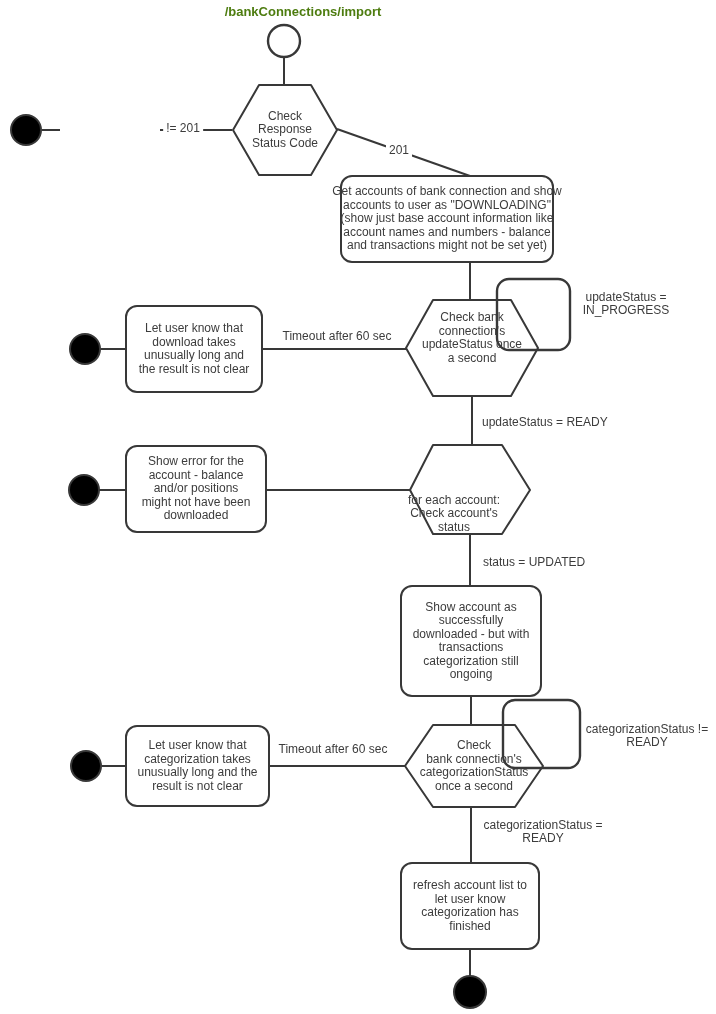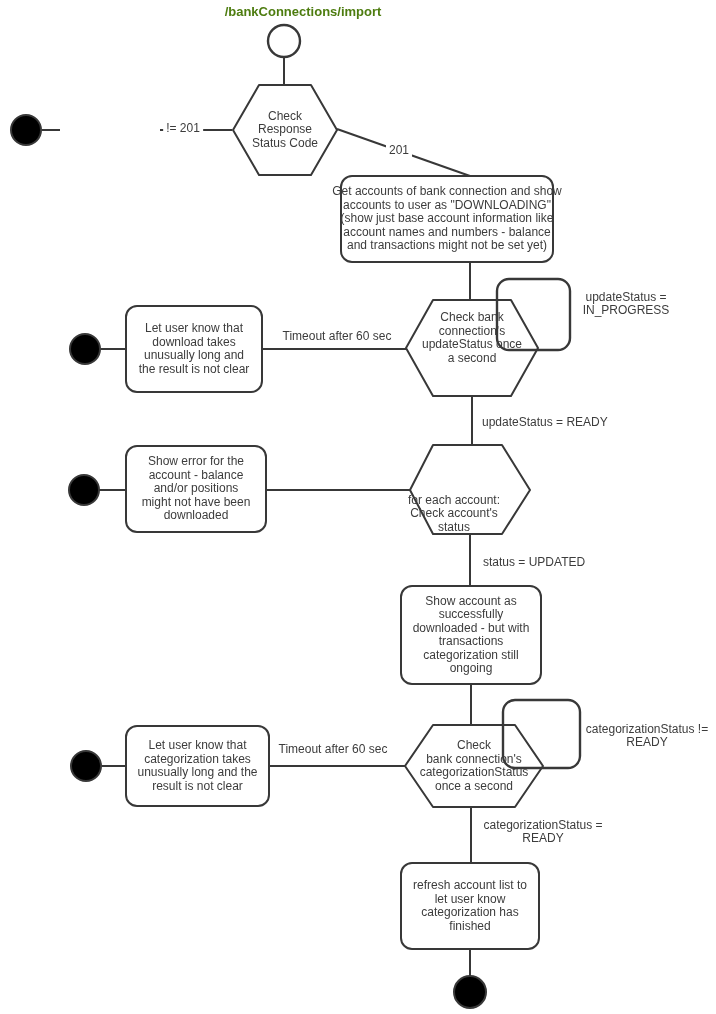--- a/index.html
+++ b/index.html
@@ -104,21 +104,21 @@
 download takes
 unusually long and
 the result is not clear</div>
 
   <div class="node action" style="left:125px; top:445px; width:142px; height:88px;">Show error for the
 account - balance
 and/or positions
 might not have been
 downloaded</div>
 
-  <div class="node action" style="left:400px; top:585px; width:142px; height:100px;">Show account as
+  <div class="node action" style="left:400px; top:585px; width:142px; height:112px;">Show account as
 successfully
 downloaded - but with
 transactions
 categorization still
 ongoing</div>
 
   <div class="node action" style="left:125px; top:725px; width:145px; height:82px;">Let user know that
 categorization takes
 unusually long and the
 result is not clear</div>

